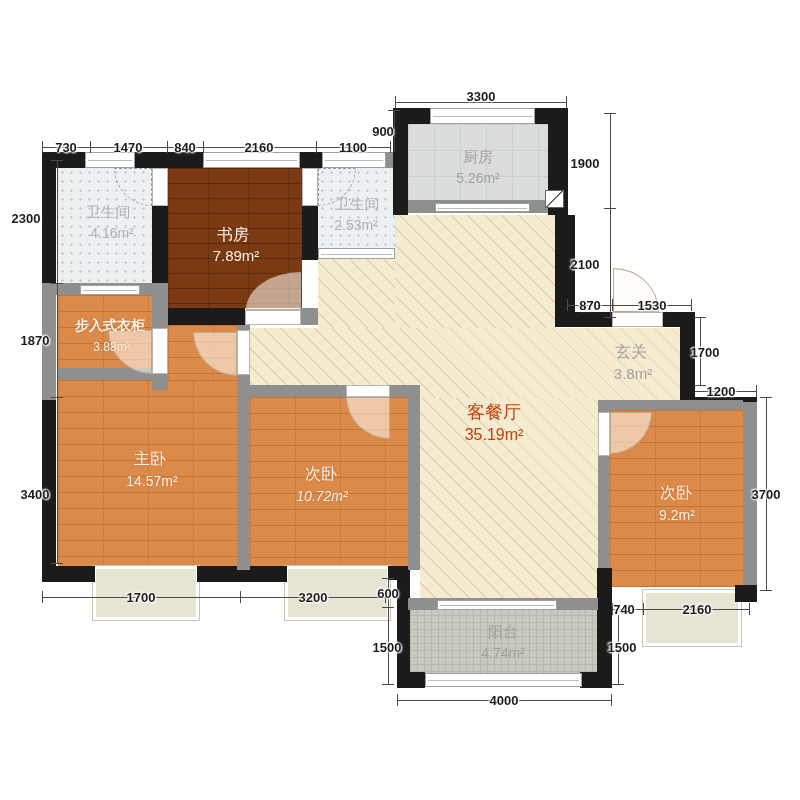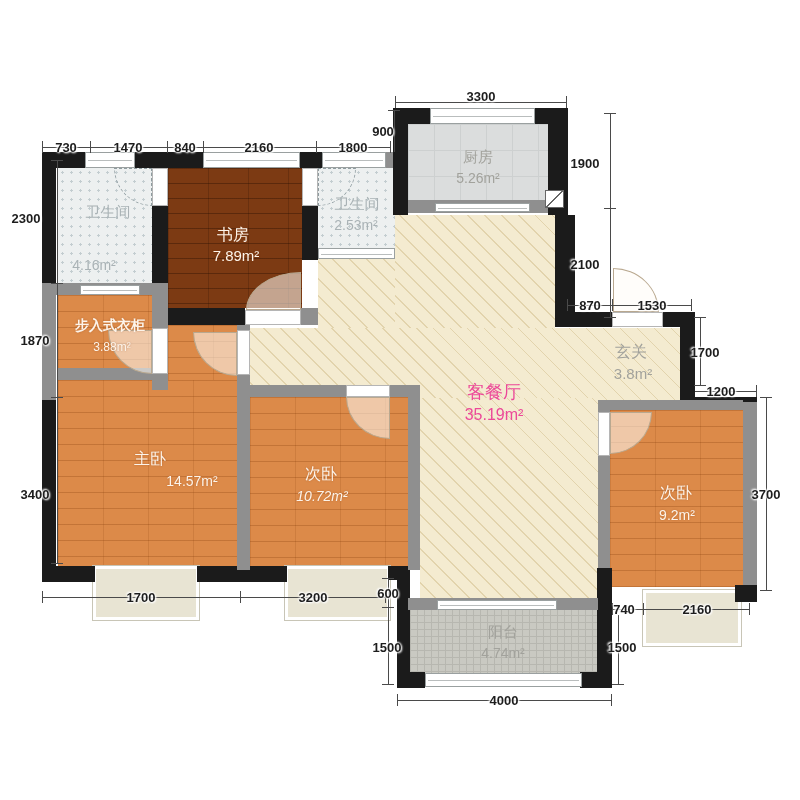--- a/index.html
+++ b/index.html
@@ -27,21 +27,21 @@
   
   .dl{background:#4a4a4a;}
   .tk{background:#4a4a4a;}
   .dlb{font-size:13px;font-weight:700;color:#1d1d1d;transform:translateX(-50%);white-space:nowrap;
        text-shadow:0 0 2px #fff,0 0 3px #fff,1px 1px 2px #fff,-1px -1px 2px #fff;}
   
   .rname,.rarea{transform:translateX(-50%);white-space:nowrap;text-align:center;}
   .lab-white{color:#fdf4ea;text-shadow:0 0 2px rgba(120,50,0,.35);}
   .lab-tile{color:#a9b2b5;}
   .lab-gray{color:#a2a29c;}
-  .lab-dark{color:#ec4899;}
+  .lab-dark{color:#c2410c;margin-top:20px;}
   .s18{font-size:18px;} .s16{font-size:16px;} .s15{font-size:15px;} .s14{font-size:14px;} .s13{font-size:12px;}
 </style>
 </head>
 <body>
 
 <div class="plan">
 
   <div class="abs tile" style="left:58px;top:168px;width:94px;height:115px;"></div>
   <div class="abs woodd" style="left:168px;top:168px;width:134px;height:140px;"></div>
   <div class="abs tile" style="left:318px;top:168px;width:77px;height:80px;"></div>
@@ -124,35 +124,35 @@
   <div class="abs arcd" style="left:318px;top:168px;width:38px;height:38px;border-radius:0 0 100% 0;"></div>
   <div class="abs arc" style="left:246px;top:272px;width:55px;height:38px;border-radius:100% 0 0 0;"></div>
   <div class="abs arc" style="left:108px;top:330px;width:44px;height:44px;border-radius:0 0 0 100%;"></div>
   <div class="abs arc" style="left:193px;top:332px;width:44px;height:44px;border-radius:0 0 0 100%;"></div>
   <div class="abs arc" style="left:346px;top:397px;width:44px;height:42px;border-radius:0 0 0 100%;"></div>
   <div class="abs arc" style="left:610px;top:412px;width:42px;height:42px;border-radius:0 0 100% 0;"></div>
   <div class="abs arc" style="left:613px;top:268px;width:46px;height:44px;border-radius:0 100% 0 0;"></div>
   <div class="abs kdoor" style="left:545px;top:190px;width:19px;height:18px;"></div>
 
   <div class="abs rname lab-tile s15" style="left:108px;top:203px;">卫生间</div>
-  <div class="abs rarea lab-tile s14" style="left:94px;top:225px;margin-top:32px;">4.16m²</div>
+  <div class="abs rarea lab-tile s14" style="left:112px;top:225px;">4.16m²</div>
   <div class="abs rname lab-white s16" style="left:233px;top:225px;">书房</div>
   <div class="abs rarea lab-white s15" style="left:236px;top:247px;">7.89m²</div>
   <div class="abs rname lab-tile s15" style="left:357px;top:195px;">卫生间</div>
   <div class="abs rarea lab-tile s14" style="left:356px;top:217px;">2.53m²</div>
   <div class="abs rname lab-gray s15" style="left:478px;top:148px;">厨房</div>
   <div class="abs rarea lab-gray s14" style="left:478px;top:170px;">5.26m²</div>
   <div class="abs rname lab-dark s18" style="left:494px;top:380px;">客餐厅</div>
   <div class="abs rarea lab-dark s16" style="left:494px;top:406px;">35.19m²</div>
   <div class="abs rname lab-gray s16" style="left:631px;top:342px;">玄关</div>
   <div class="abs rarea lab-gray s15" style="left:633px;top:365px;">3.8m²</div>
   <div class="abs rname lab-white s14" style="left:110px;top:317px;font-weight:bold;">步入式衣柜</div>
   <div class="abs rarea lab-white s13" style="left:112px;top:340px;">3.88m²</div>
   <div class="abs rname lab-white s16" style="left:150px;top:449px;">主卧</div>
-  <div class="abs rarea lab-white s14" style="left:152px;top:473px;margin-left:40px;">14.57m²</div>
+  <div class="abs rarea lab-white s14" style="left:152px;top:473px;">14.57m²</div>
   <div class="abs rname lab-white s16" style="left:321px;top:464px;">次卧</div>
   <div class="abs rarea lab-white s14" style="left:322px;top:488px;font-style:italic;">10.72m²</div>
   <div class="abs rname lab-white s16" style="left:676px;top:483px;">次卧</div>
   <div class="abs rarea lab-white s14" style="left:677px;top:507px;">9.2m²</div>
   <div class="abs rname lab-gray s15" style="left:503px;top:623px;">阳台</div>
   <div class="abs rarea lab-gray s14" style="left:503px;top:645px;">4.74m²</div>
 
   <div class="abs dl" style="left:395px;top:102px;width:172px;height:1px;"></div>
   <div class="abs tk" style="left:395px;top:96px;width:1px;height:12px;"></div>
   <div class="abs tk" style="left:566px;top:96px;width:1px;height:12px;"></div>
@@ -218,21 +218,21 @@
 
   <div class="abs dl" style="left:618px;top:615px;width:1px;height:70px;"></div>
   <div class="abs tk" style="left:612px;top:684px;width:12px;height:1px;"></div>
 
   <div class="abs dlb" style="left:481px;top:89px;">3300</div>
   <div class="abs dlb" style="left:383px;top:124px;">900</div>
   <div class="abs dlb" style="left:66px;top:140px;">730</div>
   <div class="abs dlb" style="left:128px;top:140px;">1470</div>
   <div class="abs dlb" style="left:185px;top:140px;">840</div>
   <div class="abs dlb" style="left:259px;top:140px;">2160</div>
-  <div class="abs dlb" style="left:353px;top:140px;">1800</div>
+  <div class="abs dlb" style="left:353px;top:140px;">1100</div>
   <div class="abs dlb" style="left:26px;top:211px;">2300</div>
   <div class="abs dlb" style="left:35px;top:333px;">1870</div>
   <div class="abs dlb" style="left:35px;top:487px;">3400</div>
   <div class="abs dlb" style="left:585px;top:156px;">1900</div>
   <div class="abs dlb" style="left:585px;top:257px;">2100</div>
   <div class="abs dlb" style="left:590px;top:298px;">870</div>
   <div class="abs dlb" style="left:652px;top:298px;">1530</div>
   <div class="abs dlb" style="left:705px;top:345px;">1700</div>
   <div class="abs dlb" style="left:721px;top:384px;">1200</div>
   <div class="abs dlb" style="left:766px;top:487px;">3700</div>

